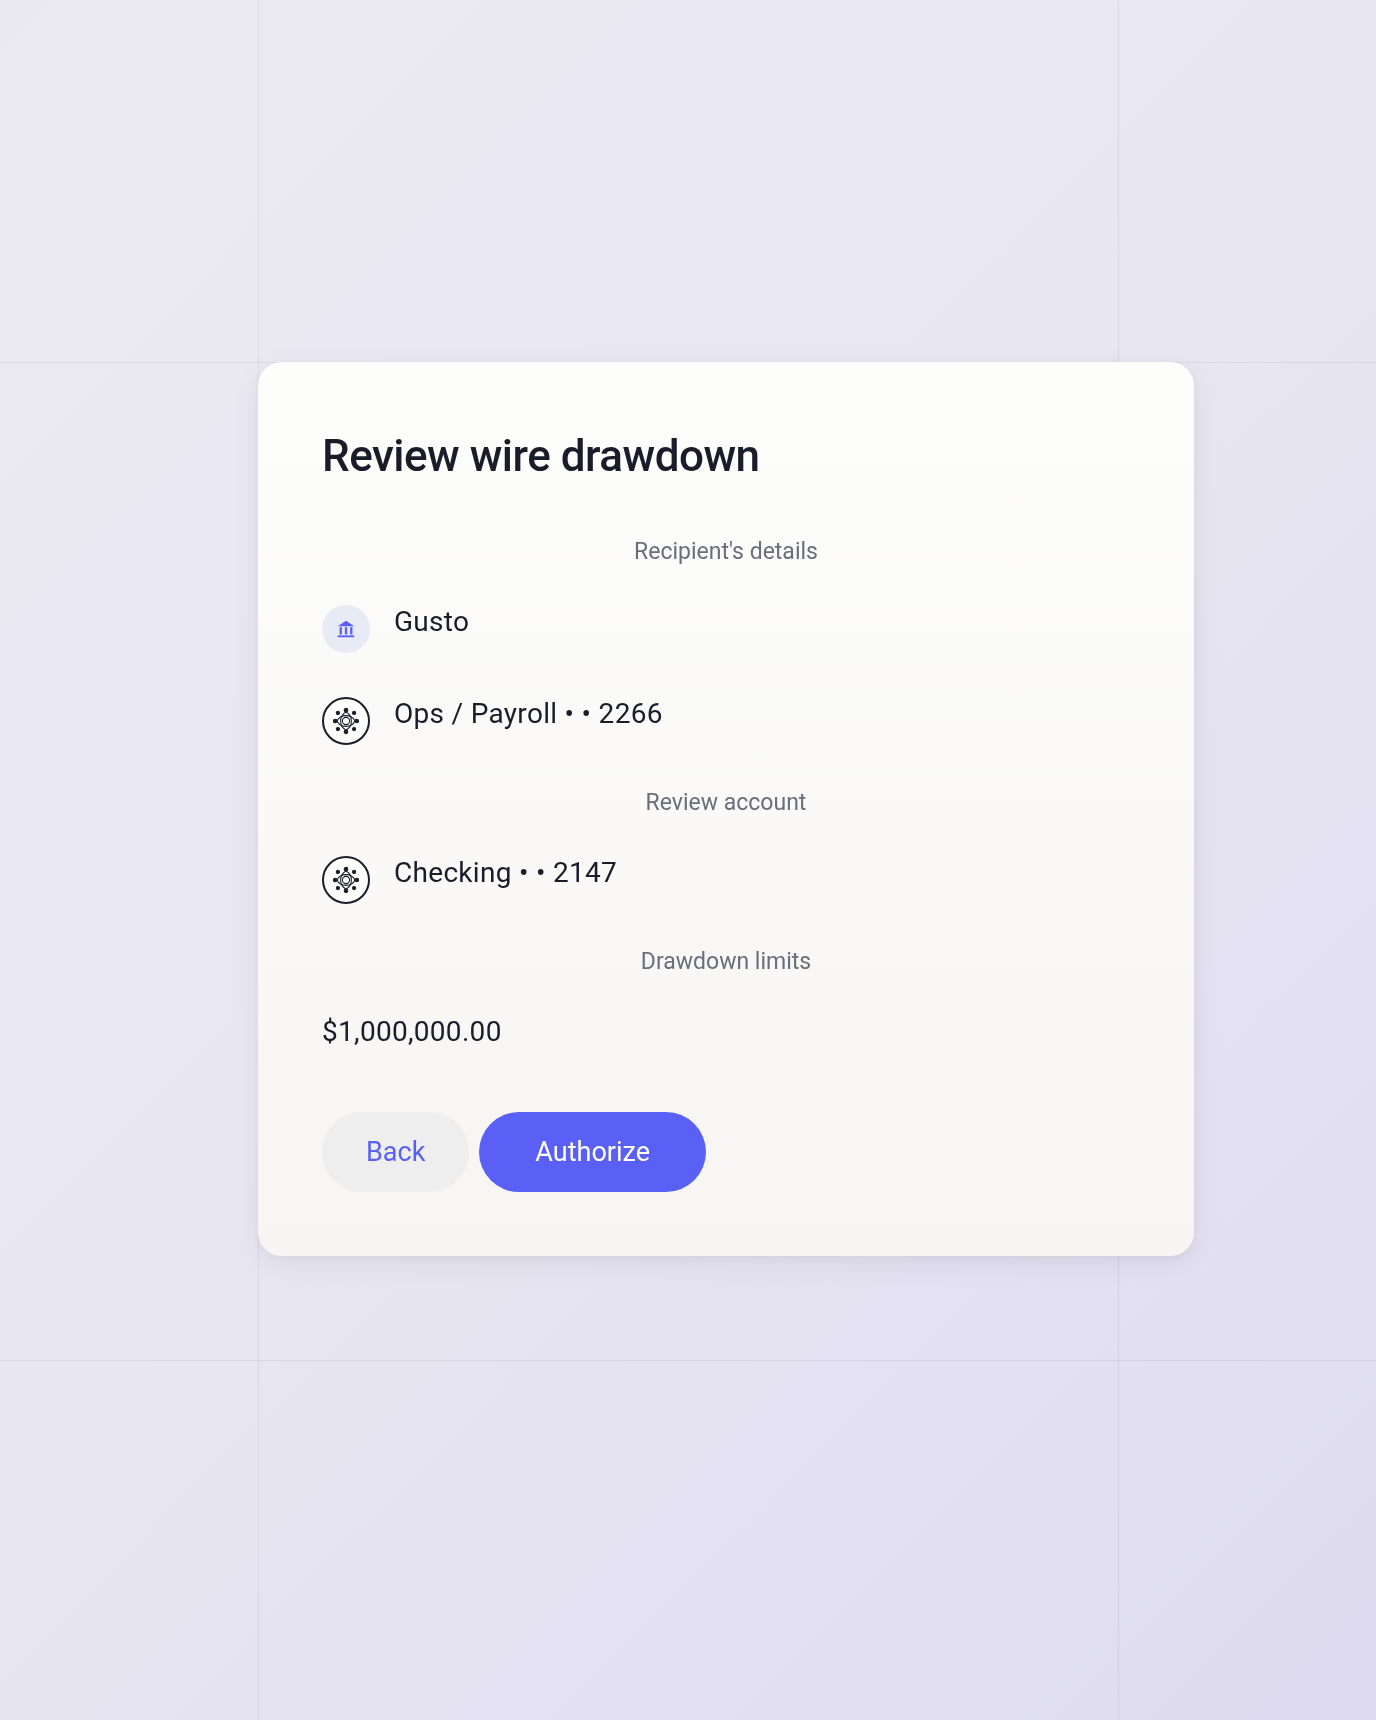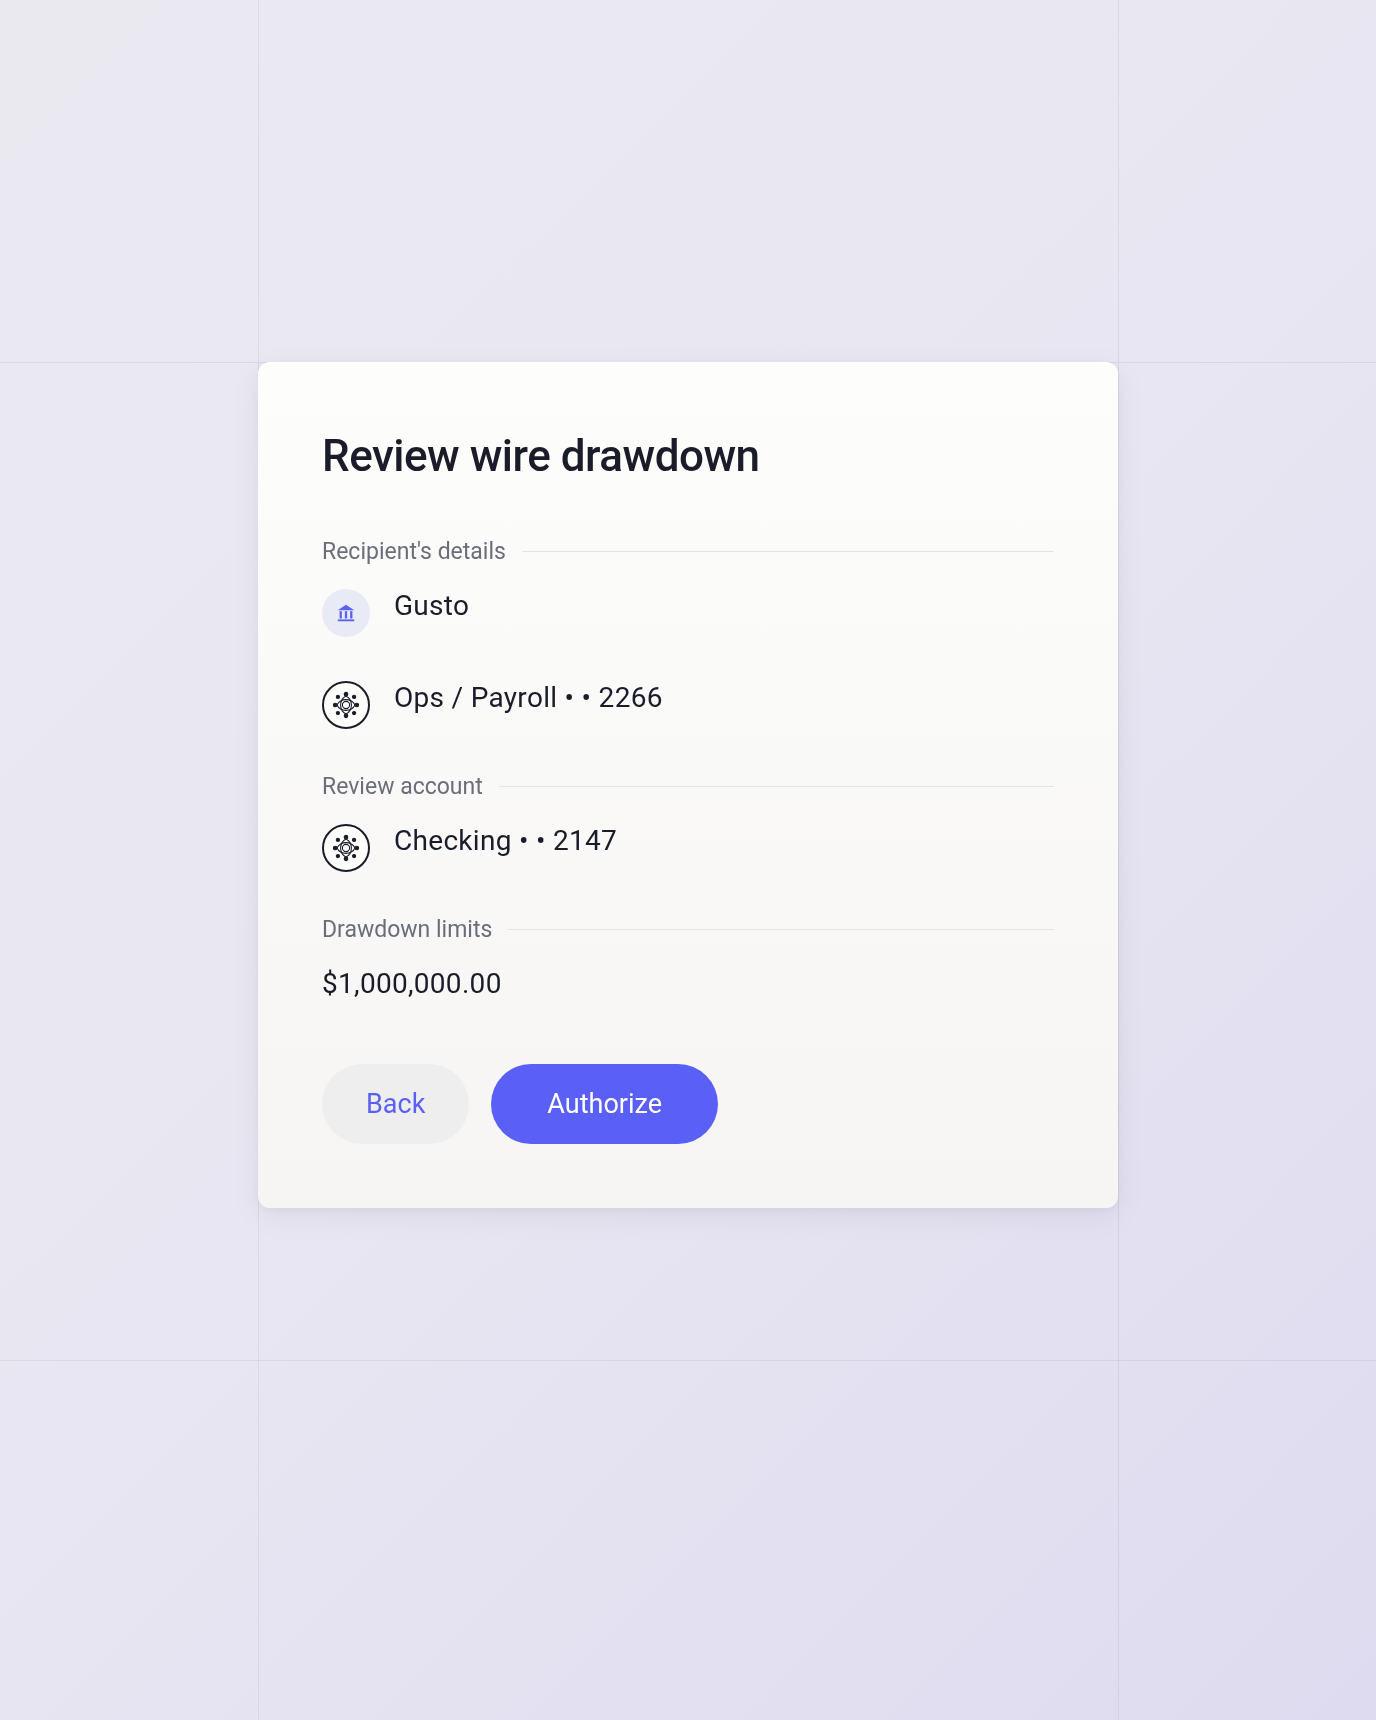--- a/index.html
+++ b/index.html
@@ -30,23 +30,23 @@
       top: 0;
       bottom: 0;
       width: 1px;
       background: rgba(0,0,0,0.06);
     }
     
     .card {
       position: absolute;
       left: 258px;
       top: 362px;
-      width: 860px;
+      width: 936px;
       background: linear-gradient(180deg, #fdfdfc 0%, #f6f5f4 100%);
-      border-radius: 12px;
+      border-radius: 24px;
       padding: 68px 64px 64px 64px;
       box-shadow: 0 2px 8px rgba(0,0,0,0.04), 0 8px 32px rgba(0,0,0,0.06);
     }
     
     .title {
       font-size: 44px;
       font-weight: 500;
       color: #1a1d29;
       letter-spacing: -0.5px;
       margin-bottom: 56px;
@@ -54,20 +54,21 @@
     
     .section {
       margin-bottom: 44px;
     }
     
     .section-header {
       display: flex;
       align-items: center;
       gap: 16px;
       margin-bottom: 24px;
+      flex-direction: column;
     }
     
     .section-label {
       font-size: 23px;
       color: #6b6e7a;
       font-weight: 400;
       white-space: nowrap;
     }
     
     .section-divider {
@@ -119,21 +120,21 @@
     
     .amount-text {
       font-size: 28px;
       color: #1a1d29;
       font-weight: 400;
       letter-spacing: 0.3px;
     }
     
     .button-row {
       display: flex;
-      gap: 22px;
+      gap: 10px;
       margin-top: 64px;
     }
     
     .btn {
       border: none;
       border-radius: 999px;
       font-size: 27px;
       font-weight: 400;
       cursor: pointer;
       padding: 24px 48px;

